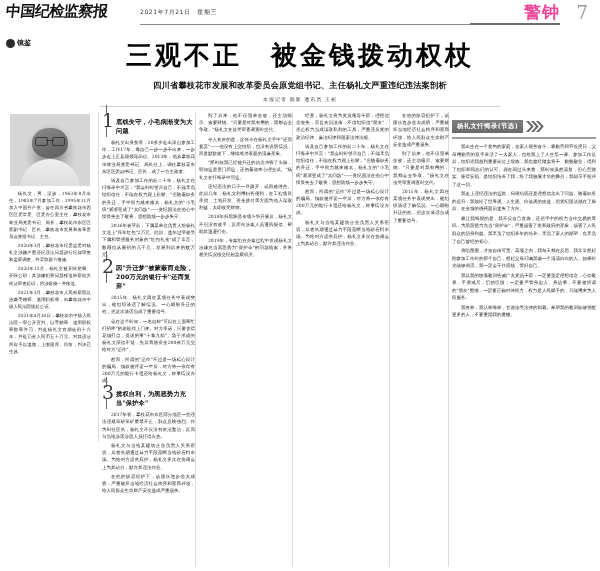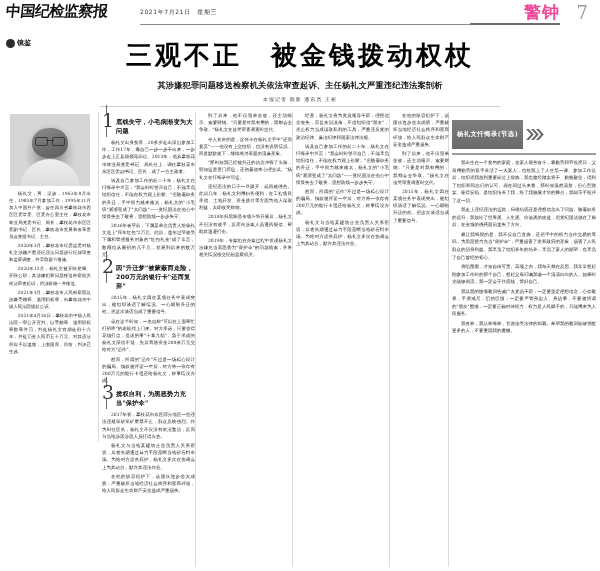--- a/index.html
+++ b/index.html
@@ -145,21 +145,21 @@
   }
   .body-text p{margin:0 0 2px 0;}
 
   
   .side-head{
     position:relative;margin:8px 0 4px 0;display:flex;align-items:center;gap:3px;
   }
   .side-head-band{
     background:linear-gradient(#7d7d7d,#6a6a6a);
     color:#fff;font-weight:bold;font-size:6.4px;letter-spacing:0.4px;
-    padding:10px 5px;white-space:nowrap;
+    padding:2px 5px;white-space:nowrap;
   }
   .chev{display:flex;gap:0px;align-items:center;}
   .chev svg{display:block;}
   .side-rule{height:2px;background:#9c9c9c;margin:0 0 4px 0;width:100%;}
   .side-text{
     font-family:"DejaVu Serif","Liberation Serif",serif;
     font-size:4.5px;line-height:1.68;color:#1f1f1f;text-align:justify;text-indent:9px;
   }
   .side-text p{margin:0 0 2px 0;}
 </style>
@@ -176,21 +176,21 @@
     <div class="section-title">警钟</div>
     <div class="page-number">7</div>
   </div>
 
   <div class="eyebrow">
     <span class="eyebrow-dot"></span>
     <span class="eyebrow-text">镜鉴</span>
   </div>
 
   <div class="headline">三观不正　被金钱拨动权杖</div>
-  <div class="subheadline">其涉嫌犯罪问题移送检察机关依法审查起诉、主任杨礼文严重违纪违法案剖析</div>
+  <div class="subheadline">四川省攀枝花市发展和改革委员会原党组书记、主任杨礼文严重违纪违法案剖析</div>
   <div class="byline">本报记者 颜新 通讯员 王彬</div>
   <div class="head-rule"></div>
 
   <div class="vrule" style="left:98px;height:330px;"></div>
   <div class="vrule" style="left:195px;height:455px;"></div>
   <div class="vrule" style="left:292px;height:455px;"></div>
   <div class="vrule" style="left:389px;height:455px;"></div>
   <div class="vrule" style="left:448px;height:455px;"></div>
 
   <div class="col c1">

